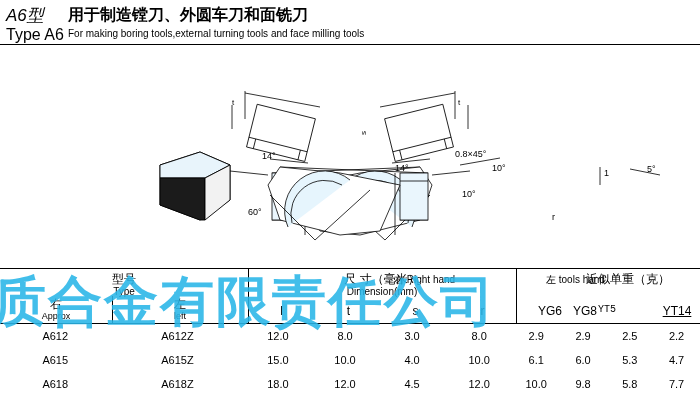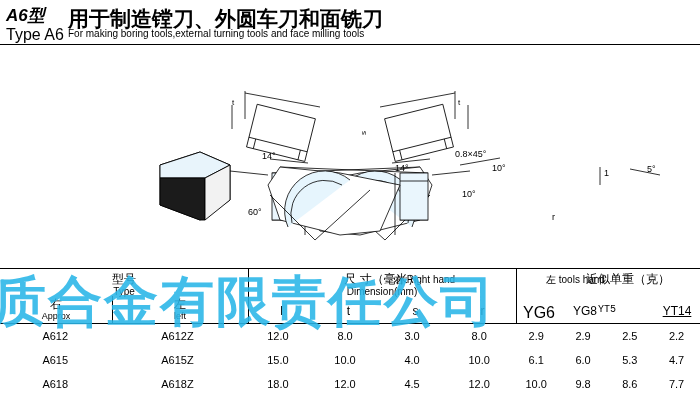--- a/index.html
+++ b/index.html
@@ -20,33 +20,33 @@
   .header {
     position: absolute;
     left: 0; top: 0;
     width: 700px;
     height: 44px;
   }
   .hdr-type-cn {
     position: absolute;
     left: 6px; top: 4px;
     font-size: 17px;
-    font-weight: bold;
+    font-weight: normal;
     font-style: italic;
     letter-spacing: 0px;
   }
   .hdr-type-en {
     position: absolute;
     left: 6px; top: 26px;
     font-size: 16px;
   }
   .hdr-title-cn {
     position: absolute;
     left: 68px; top: 5px;
-    font-size: 21px;
+    font-size: 16px;
     font-weight: bold;
   }
   .hdr-title-en {
     position: absolute;
     left: 68px; top: 28px;
     font-size: 10px;
   }
   .hdr-rule {
     position: absolute;
     left: 0; top: 44px;
@@ -272,21 +272,21 @@
     <span class="col-en">Approx</span>
   </div>
   <div class="hdr-cell" style="left:112px; top:30px; width:136px;">
     <span class="col-cn">左</span>
     <span class="col-en">left</span>
   </div>
   <div class="hdr-cell" style="left:248px; top:36px; width:67px; font-size:12px;">l</div>
   <div class="hdr-cell" style="left:315px; top:36px; width:67px; font-size:12px;">t</div>
   <div class="hdr-cell" style="left:382px; top:36px; width:67px; font-size:12px;">s</div>
   <div class="hdr-cell" style="left:449px; top:36px; width:67px; font-size:12px;">r</div>
-  <div class="hdr-cell" style="left:516px; top:36px; width:46px; font-size:16px;">YG6</div>
+  <div class="hdr-cell" style="left:516px; top:36px; width:46px; font-size:12px;text-align:right;">YG6</div>
   <div class="hdr-cell" style="left:562px; top:36px; width:46px; font-size:12px;">YG8</div>
   <div class="hdr-cell" style="left:584px; top:36px; width:46px; font-size:10px;font-family:Liberation Mono, monospace;">YT5</div>
   <div class="hdr-cell" style="left:654px; top:36px; width:46px; font-size:12px;text-decoration:underline;">YT14</div>
 
   <div class="data-table">
     <table>
       <tbody>
         <tr>
           <td style="width:112px;">A612</td>
           <td style="width:136px;">A612Z</td>
@@ -313,19 +313,19 @@
         </tr>
         <tr>
           <td>A618</td>
           <td>A618Z</td>
           <td>18.0</td>
           <td>12.0</td>
           <td>4.5</td>
           <td>12.0</td>
           <td>10.0</td>
           <td>9.8</td>
-          <td>8.6</td>
+          <td>5.8</td>
           <td>7.7</td>
         </tr>
       </tbody>
     </table>
   </div>
 </div>
 
 </body></html>

